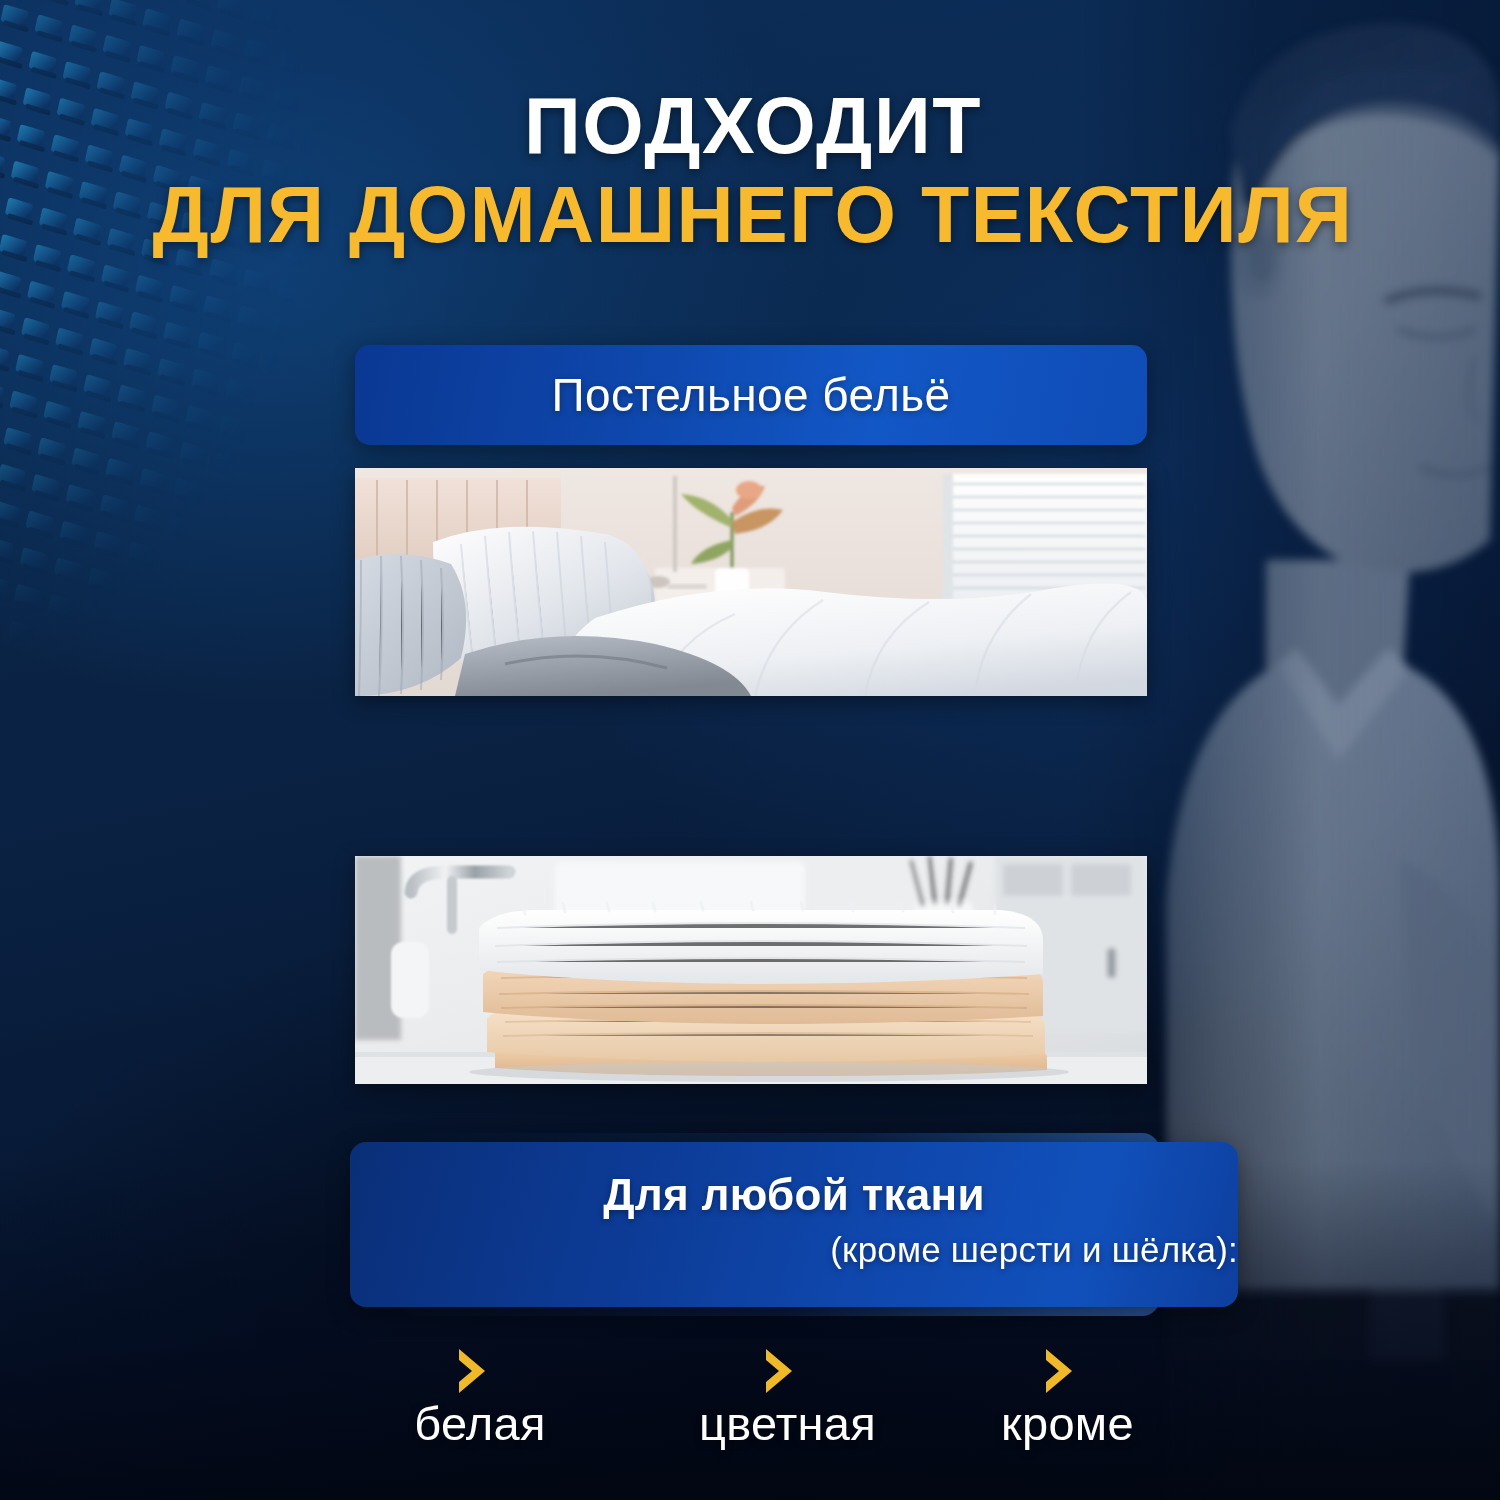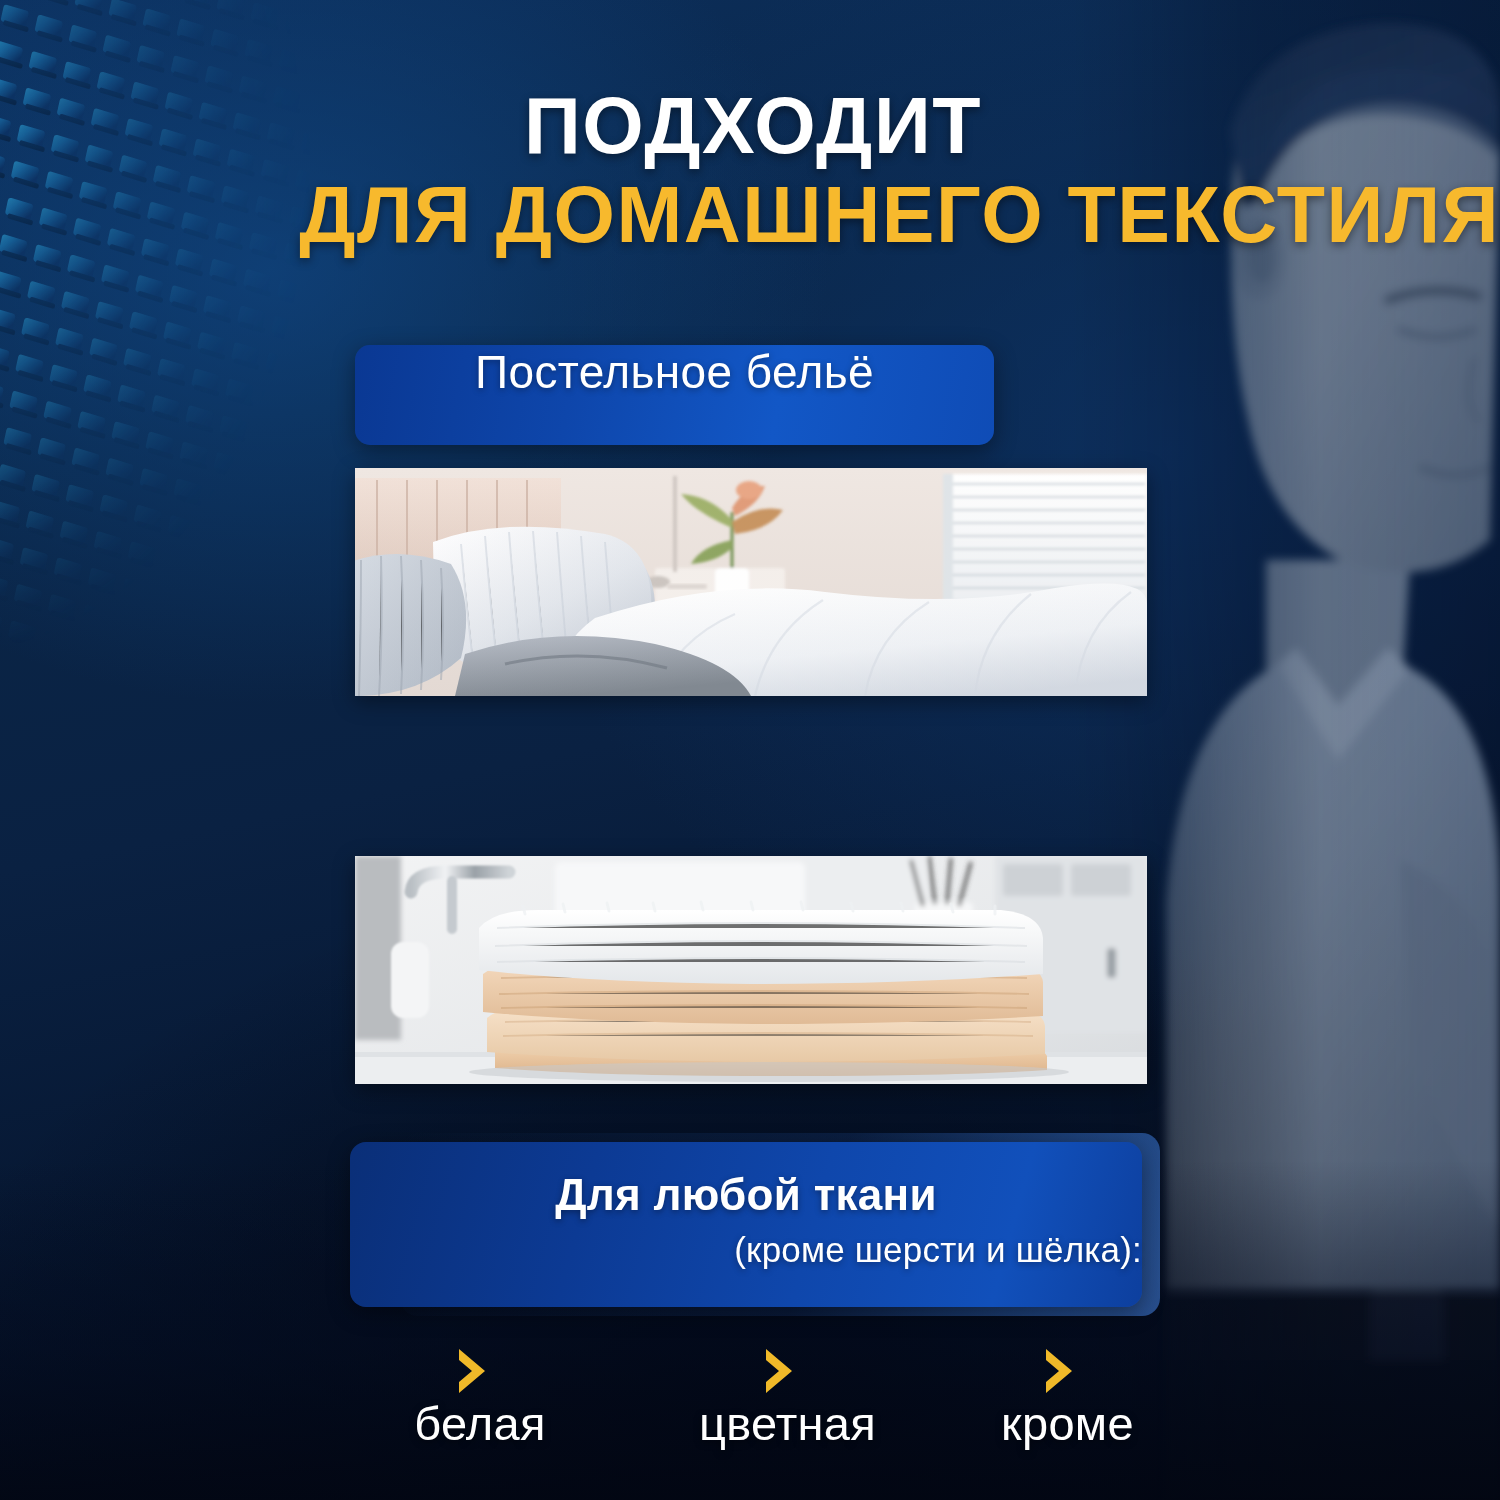--- a/index.html
+++ b/index.html
@@ -65,29 +65,28 @@
     text-shadow:0 3px 10px rgba(0,0,0,0.45);
   }
   .headline .l2 {
     display:block;
     margin-top:13px;
     font-size:79px; line-height:0.96;
     font-weight:bold;
     letter-spacing:1.5px;
     color:#f7b92d;
     text-shadow:0 3px 10px rgba(0,0,0,0.45);
-    text-align:right;
   }
 
   
   .pill {
     position:absolute;
-    left:355px; width:639px;
+    left:355px; width:792px;
     border-radius:15px;
-    display:flex; justify-content:center;
+    display:flex; align-items:center; justify-content:center;
     z-index:5;
     box-shadow:0 6px 22px rgba(0,0,0,0.38);
   }
   .pill span {
     color:#ffffff;
     font-size:46px;
     font-weight:400;
     letter-spacing:0.4px;
     text-shadow:0 2px 6px rgba(0,0,0,0.35);
   }
@@ -110,21 +109,21 @@
     box-shadow:0 6px 20px rgba(0,0,0,0.40);
   }
   #photo-bedding { top:468px; }
   #photo-towels  { top:856px; }
   .photo svg { display:block; width:792px; height:228px; }
 
   
   #card-fabric {
     position:absolute;
     left:350px; top:1142px;
-    width:792px; height:165px;
+    width:888px; height:165px;
     border-radius:16px;
     z-index:5;
     background:linear-gradient(105deg,#0a2f78 0%,#0c3a94 30%,#0f47ac 58%,#1150bb 82%,#0d3f9e 100%);
     box-shadow:0 6px 22px rgba(0,0,0,0.38);
   }
   
   #card-fabric-sheet {
     position:absolute;
     left:400px; top:1133px;
     width:760px; height:183px;

